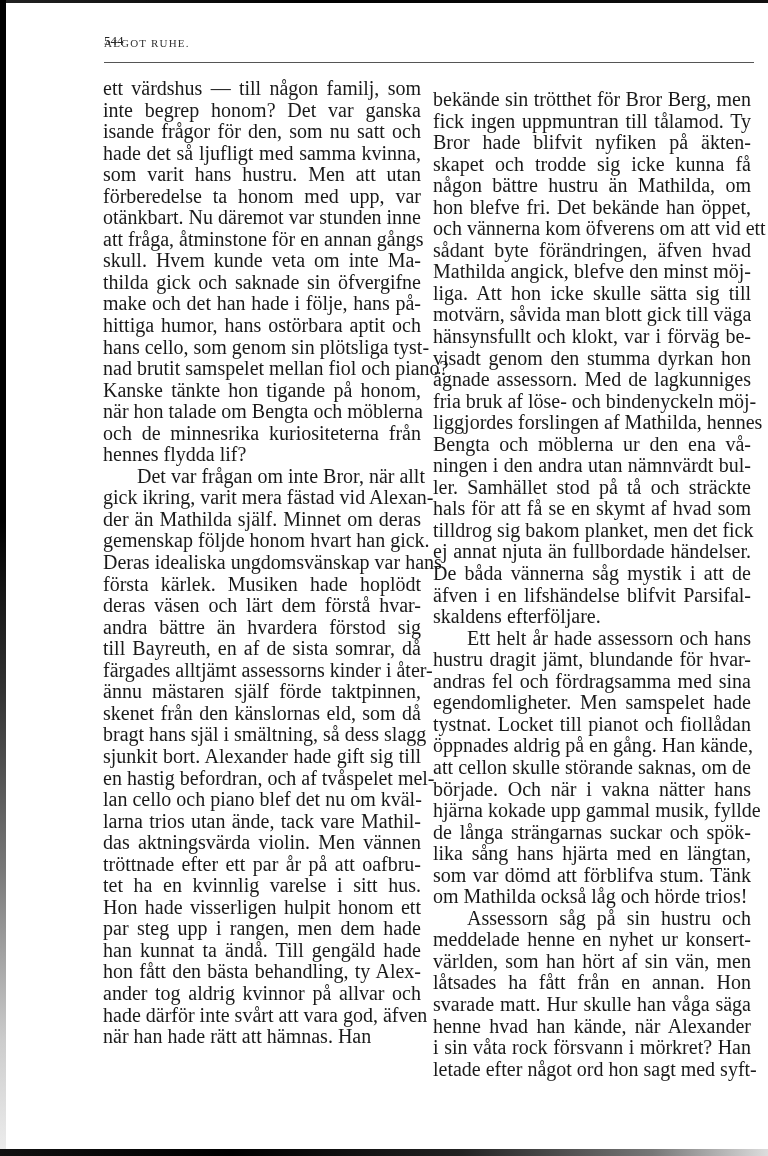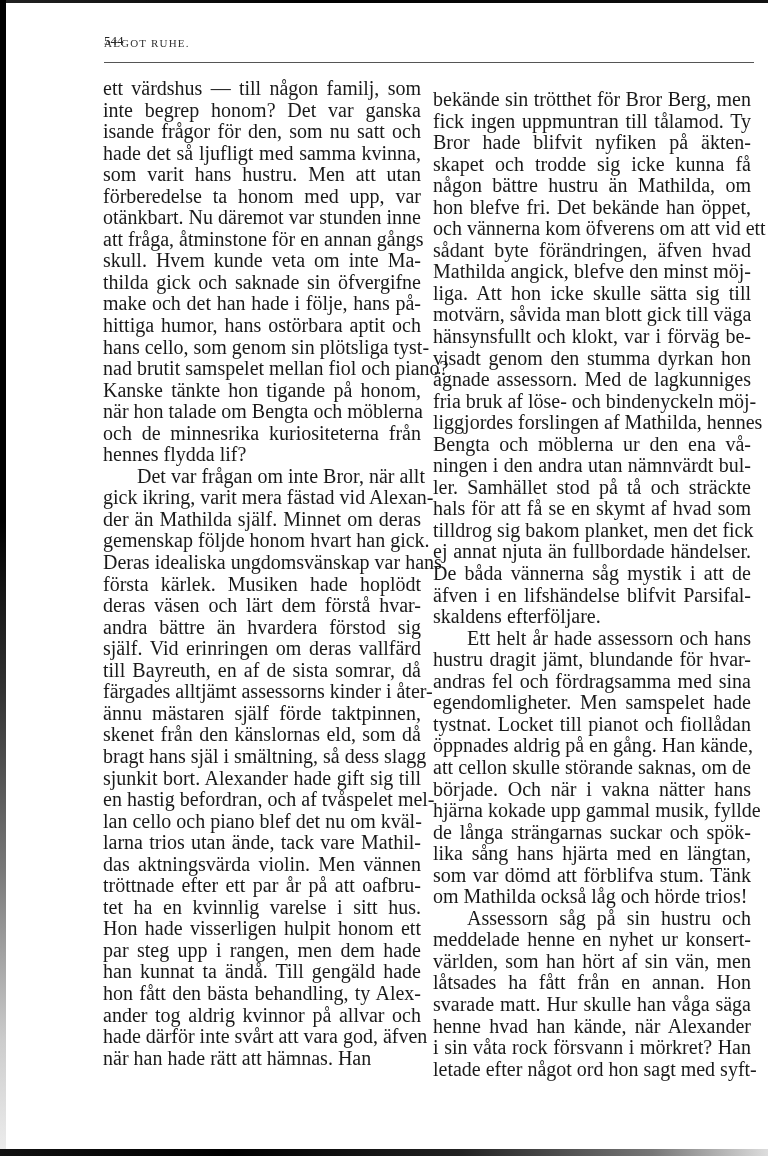--- a/index.html
+++ b/index.html
@@ -116,21 +116,20 @@
     <span class="line">och de minnesrika kuriositeterna från</span>
     <span class="line last">hennes flydda lif?</span>
     <span class="line indent">Det var frågan om inte Bror, när allt</span>
     <span class="line">gick ikring, varit mera fästad vid Alexan-</span>
     <span class="line">der än Mathilda själf. Minnet om deras</span>
     <span class="line">gemenskap följde honom hvart han gick.</span>
     <span class="line">Deras idealiska ungdomsvänskap var hans</span>
     <span class="line">första kärlek. Musiken hade hoplödt</span>
     <span class="line">deras väsen och lärt dem förstå hvar-</span>
     <span class="line">andra bättre än hvardera förstod sig</span>
-    <span class="line">själf. Vid erinringen om deras vallfärd</span>
     <span class="line">till Bayreuth, en af de sista somrar, då</span>
     <span class="line">färgades alltjämt assessorns kinder i åter-</span>
     <span class="line">ännu mästaren själf förde taktpinnen,</span>
     <span class="line">skenet från den känslornas eld, som då</span>
     <span class="line">bragt hans själ i smältning, så dess slagg</span>
     <span class="line">sjunkit bort. Alexander hade gift sig till</span>
     <span class="line">en hastig befordran, och af tvåspelet mel-</span>
     <span class="line">lan cello och piano blef det nu om kväl-</span>
     <span class="line">larna trios utan ände, tack vare Mathil-</span>
     <span class="line">das aktningsvärda violin. Men vännen</span>

